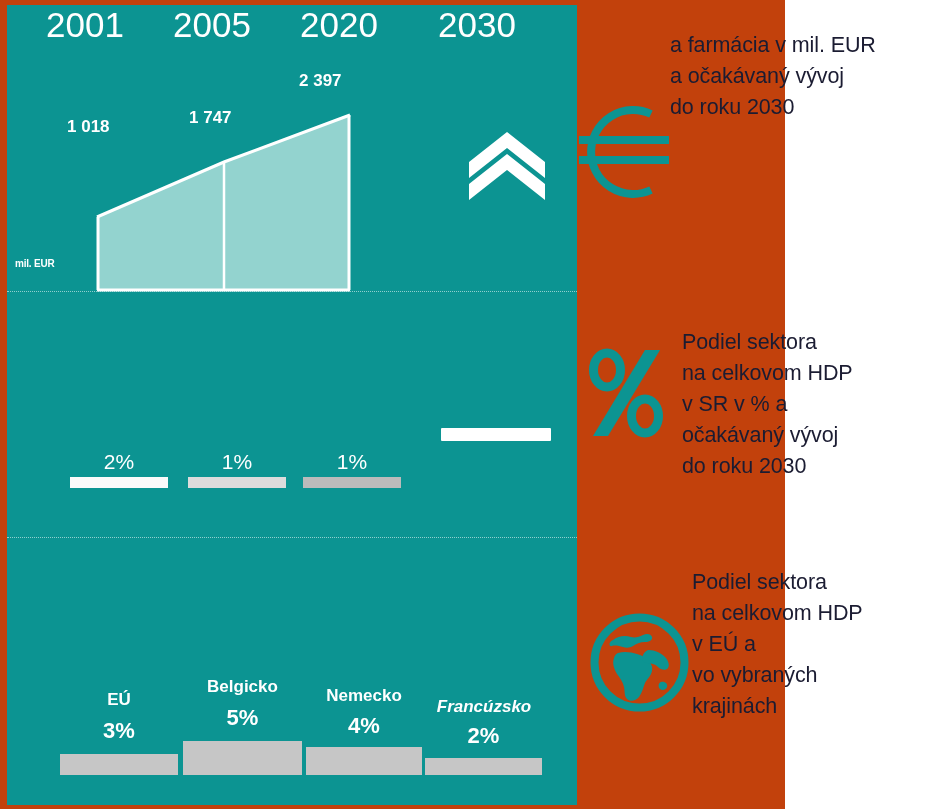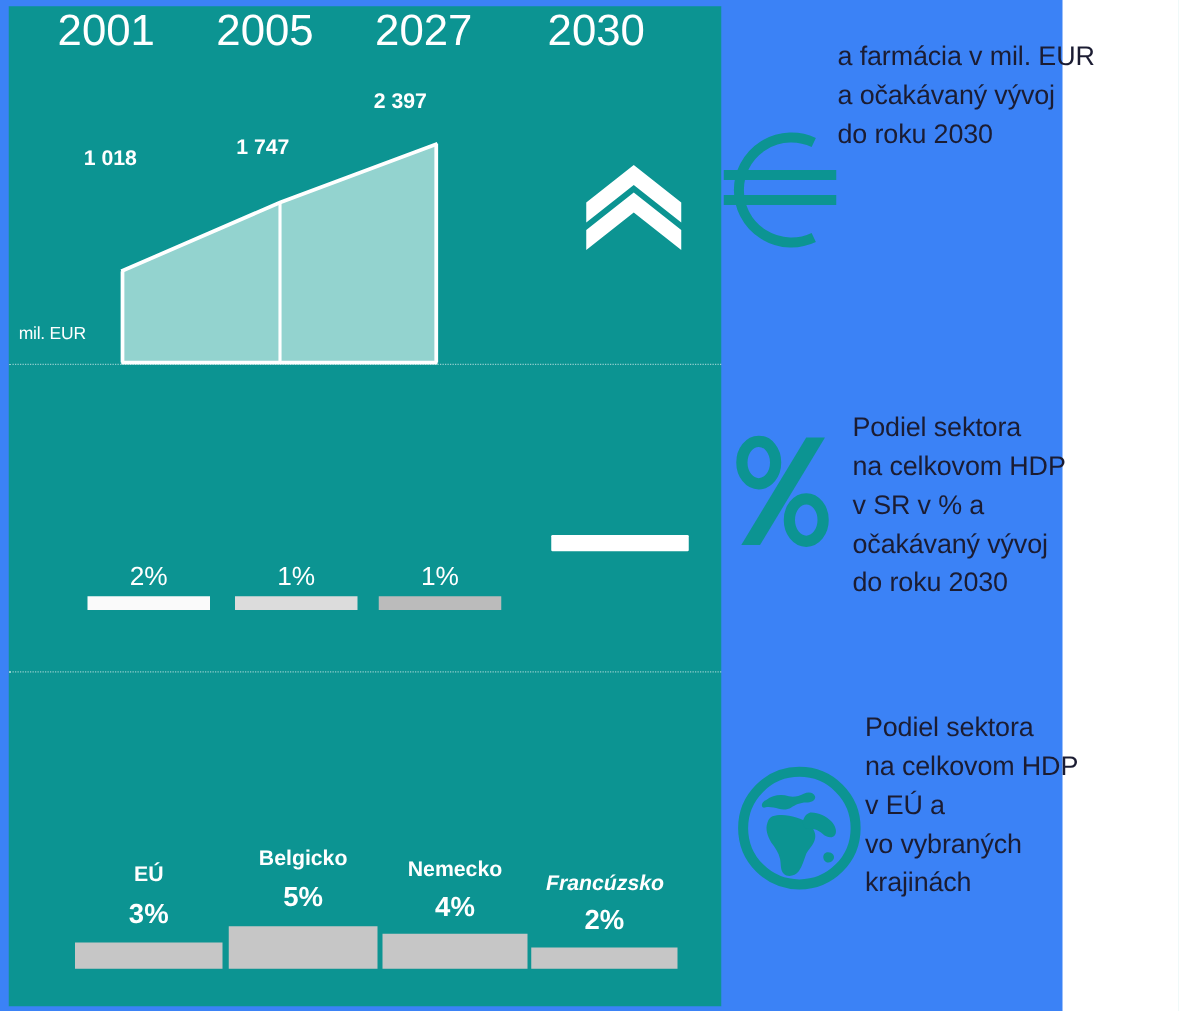--- a/index.html
+++ b/index.html
@@ -8,23 +8,23 @@
     background: #ffffff;
   }
   body {
     width: 943px;
     height: 809px;
     font-family: "Liberation Sans", sans-serif;
     overflow: hidden;
   }
   #root {
     position: relative;
-    width: 850px;
+    width: 785px;
     height: 809px;
-    background: #3b82f6;
+    background: #c2410c;
   }
 
   
   .teal-panel {
     position: absolute;
     left: 7px;
     top: 5px;
     width: 570px;
     height: 800px;
     background: #0C9492;
@@ -78,22 +78,22 @@
     white-space: nowrap;
   }
   .val-label.v1 { left: 60px; top: 69px; }
   .val-label.v2 { left: 182px; top: 60px; }
   .val-label.v3 { left: 292px; top: 23px; }
   .axis-unit {
     position: absolute;
     left: 8px;
     top: 210px;
     color: #ffffff;
-    font-size: 14px;
-    font-weight: normal;
+    font-size: 10px;
+    font-weight: bold;
     letter-spacing: -0.2px;
     white-space: nowrap;
     text-align: right;
   }
   .chevron-wrap {
     position: absolute;
     left: 460px;
     top: 82px;
     width: 80px;
     height: 70px;
@@ -252,21 +252,21 @@
 </head>
 <body>
 
 <div id="root">
 
   <div class="teal-panel"></div>
 
   <div class="years">
     <div class="year y1">2001</div>
     <div class="year y2">2005</div>
-    <div class="year y3">2027</div>
+    <div class="year y3">2020</div>
     <div class="year y4">2030</div>
   </div>
 
   <div class="sec1">
 
     <svg class="areachart" viewBox="0 0 570 252" preserveAspectRatio="none">
 
       <polygon points="90,169 217,114 343,67 343,242 90,242" fill="#93D3CF"></polygon>
 
       <polyline points="90,169 217,114 343,67" fill="none" stroke="#ffffff" stroke-width="3"></polyline>

